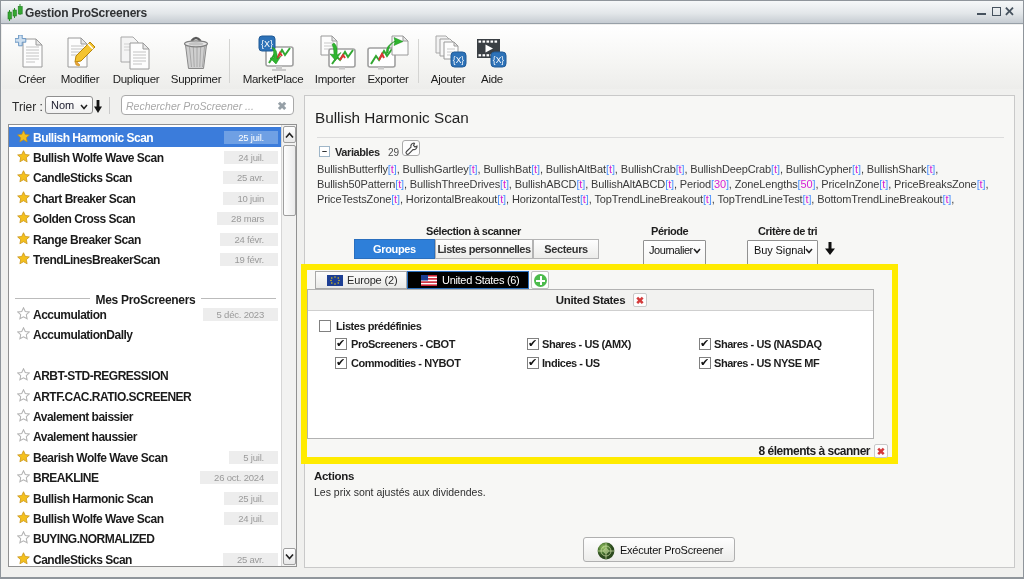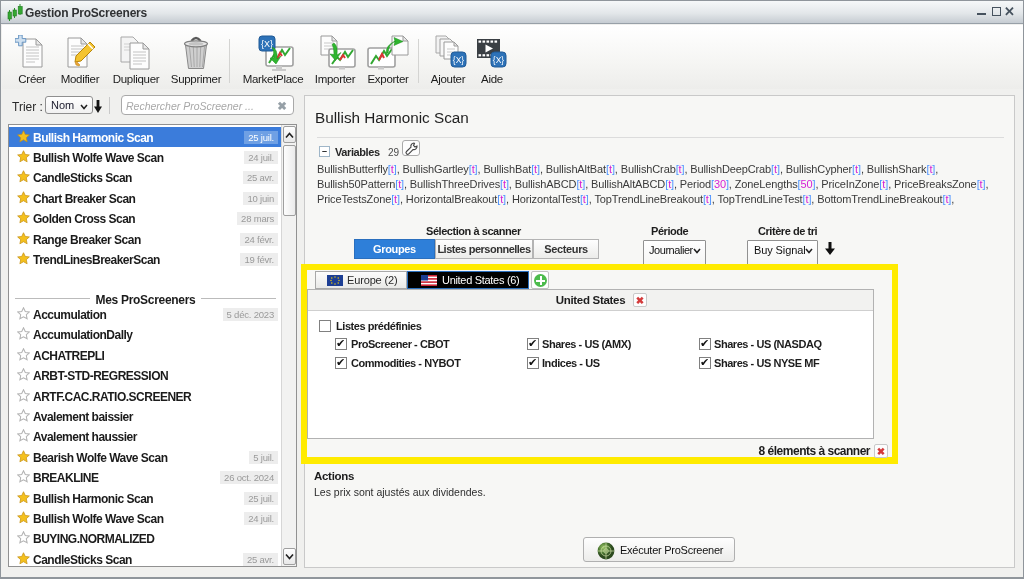--- a/index.html
+++ b/index.html
@@ -17,21 +17,21 @@
 #nomsel{position:absolute;left:44px;top:95px;width:48px;height:18px;background:linear-gradient(#fff,#f1f1f1);border:1px solid #8f8f8f;border-radius:3px;font-size:11px;color:#223;line-height:16px;padding-left:5px}
 #nomsel .chev{position:absolute;right:4px;top:7px}
 
 #vsep1{position:absolute;left:108px;top:96px;width:1px;height:17px;background:#c9c9c9}
 #search{position:absolute;left:120px;top:94px;width:173px;height:20px;background:#fff;border:1px solid #a9a9a9;border-radius:4px}
 #search .ph{position:absolute;left:4px;top:4px;font-size:10.5px;font-style:italic;color:#a8a8a8}
 #search .x{position:absolute;right:6px;top:3px;font-size:11.5px;font-weight:bold;color:#96a0a7}
 #list{position:absolute;left:7px;top:123px;width:289px;height:443px;background:#fff;border:1px solid #919191;overflow:hidden}
 .row{position:absolute;left:0;width:273px;height:20px}
 .row .nm{position:absolute;left:24px;top:4px;font-size:12px;font-weight:bold;color:#1b1b1b;letter-spacing:-0.5px;white-space:nowrap}
-.row .dt{position:absolute;right:4px;top:4px;font-size:9.5px;color:#9a9a9a;background:#ededed;padding:1px 4px;letter-spacing:-0.2px;white-space:nowrap}
+.row .dt{position:absolute;right:4px;top:4px;font-size:9.5px;color:#9a9a9a;background:#ededed;padding:1px 14px;letter-spacing:-0.2px;white-space:nowrap}
 .row.sel{background:#3b7cdb}
 .row.sel .nm{color:#fff}
 .row.sel .dt{color:#fff;background:#6fa0e4}
 .row svg{position:absolute;left:8px;top:3px}
 #mespro{position:absolute;left:0;top:163px;width:273px;height:16px;text-align:center}
 #mespro .t{display:inline-block;font-size:12px;font-weight:bold;color:#1b1b1b;letter-spacing:-0.3px;background:#fff;padding:0 6px;position:relative;z-index:2}
 #mespro .ln{position:absolute;left:6px;right:6px;top:8px;height:1px;background:#bbb}
 
 #sb{position:absolute;right:0;top:0;width:15px;height:441px;background:#f2f2f1;border-left:1px solid #d6d6d6}
 .sbtn{position:absolute;left:1px;width:13px;height:17px;background:linear-gradient(#fff,#e8e8e8);border:1px solid #9f9f9f;border-radius:2px;text-align:center;font-size:9px;font-weight:bold;color:#333;line-height:15px}
@@ -297,26 +297,20 @@
           <path d="M7 .8l1.9 4 4.4.5-3.3 3 .9 4.4L7 10.5l-3.9 2.2.9-4.4-3.3-3 4.4-.5z" fill="#fff" stroke="#b3b3b3" stroke-width="1.1"></path>
         </svg>
         <span class="nm">Accumulation</span>
         <span class="dt">5 déc. 2023</span>
       </div>
 <div class="row" style="top:199.4px">
         <svg width="13" height="13" viewBox="0 0 14 14">
           <path d="M7 .8l1.9 4 4.4.5-3.3 3 .9 4.4L7 10.5l-3.9 2.2.9-4.4-3.3-3 4.4-.5z" fill="#fff" stroke="#b3b3b3" stroke-width="1.1"></path>
         </svg>
         <span class="nm">AccumulationDally</span>
-      </div>
-<div class="row" style="top:219.8px">
-        <svg width="13" height="13" viewBox="0 0 14 14">
-          <path d="M7 .8l1.9 4 4.4.5-3.3 3 .9 4.4L7 10.5l-3.9 2.2.9-4.4-3.3-3 4.4-.5z" fill="#fff" stroke="#b3b3b3" stroke-width="1.1"></path>
-        </svg>
-        <span class="nm">ACHATREPLI</span>
       </div>
 <div class="row" style="top:240.2px">
         <svg width="13" height="13" viewBox="0 0 14 14">
           <path d="M7 .8l1.9 4 4.4.5-3.3 3 .9 4.4L7 10.5l-3.9 2.2.9-4.4-3.3-3 4.4-.5z" fill="#fff" stroke="#b3b3b3" stroke-width="1.1"></path>
         </svg>
         <span class="nm">ARBT-STD-REGRESSION</span>
       </div>
 <div class="row" style="top:281.0px">
         <svg width="13" height="13" viewBox="0 0 14 14">
           <path d="M7 .8l1.9 4 4.4.5-3.3 3 .9 4.4L7 10.5l-3.9 2.2.9-4.4-3.3-3 4.4-.5z" fill="#fff" stroke="#b3b3b3" stroke-width="1.1"></path>
@@ -457,21 +451,21 @@
             <span class="abs" style="left:34px;top:2px;letter-spacing:-0.3px">United States (6)</span>
           </div>
         <div id="plus">
             <span class="c"></span>
           </div>
         <div id="gpanel">
           <div id="gphead"><span class="t">United States</span><span class="redx abs" style="left:325px;top:3px;display:inline-block">✖</span></div>
           <div class="cb" style="left:11px;top:30px"></div>
           <span class="cbl" style="left:28px;top:30px">Listes prédéfinies</span>
           <div class="cb ck" style="left:27px;top:48px"></div>
-            <span class="cbl" style="left:43px;top:48px">ProScreener - CBOT</span>
+            <span class="cbl" style="left:43px;top:48px">ProScreeners - CBOT</span>
           <div class="cb ck" style="left:219px;top:48px"></div>
             <span class="cbl" style="left:234px;top:48px">Shares - US (AMX)</span>
           <div class="cb ck" style="left:391px;top:48px"></div>
             <span class="cbl" style="left:406px;top:48px">Shares - US (NASDAQ</span>
           <div class="cb ck" style="left:27px;top:67px"></div>
             <span class="cbl" style="left:43px;top:67px">Commodities - NYBOT</span>
           <div class="cb ck" style="left:219px;top:67px"></div>
             <span class="cbl" style="left:234px;top:67px">Indices - US</span>
           <div class="cb ck" style="left:391px;top:67px"></div>
             <span class="cbl" style="left:406px;top:67px">Shares - US NYSE MF</span>

